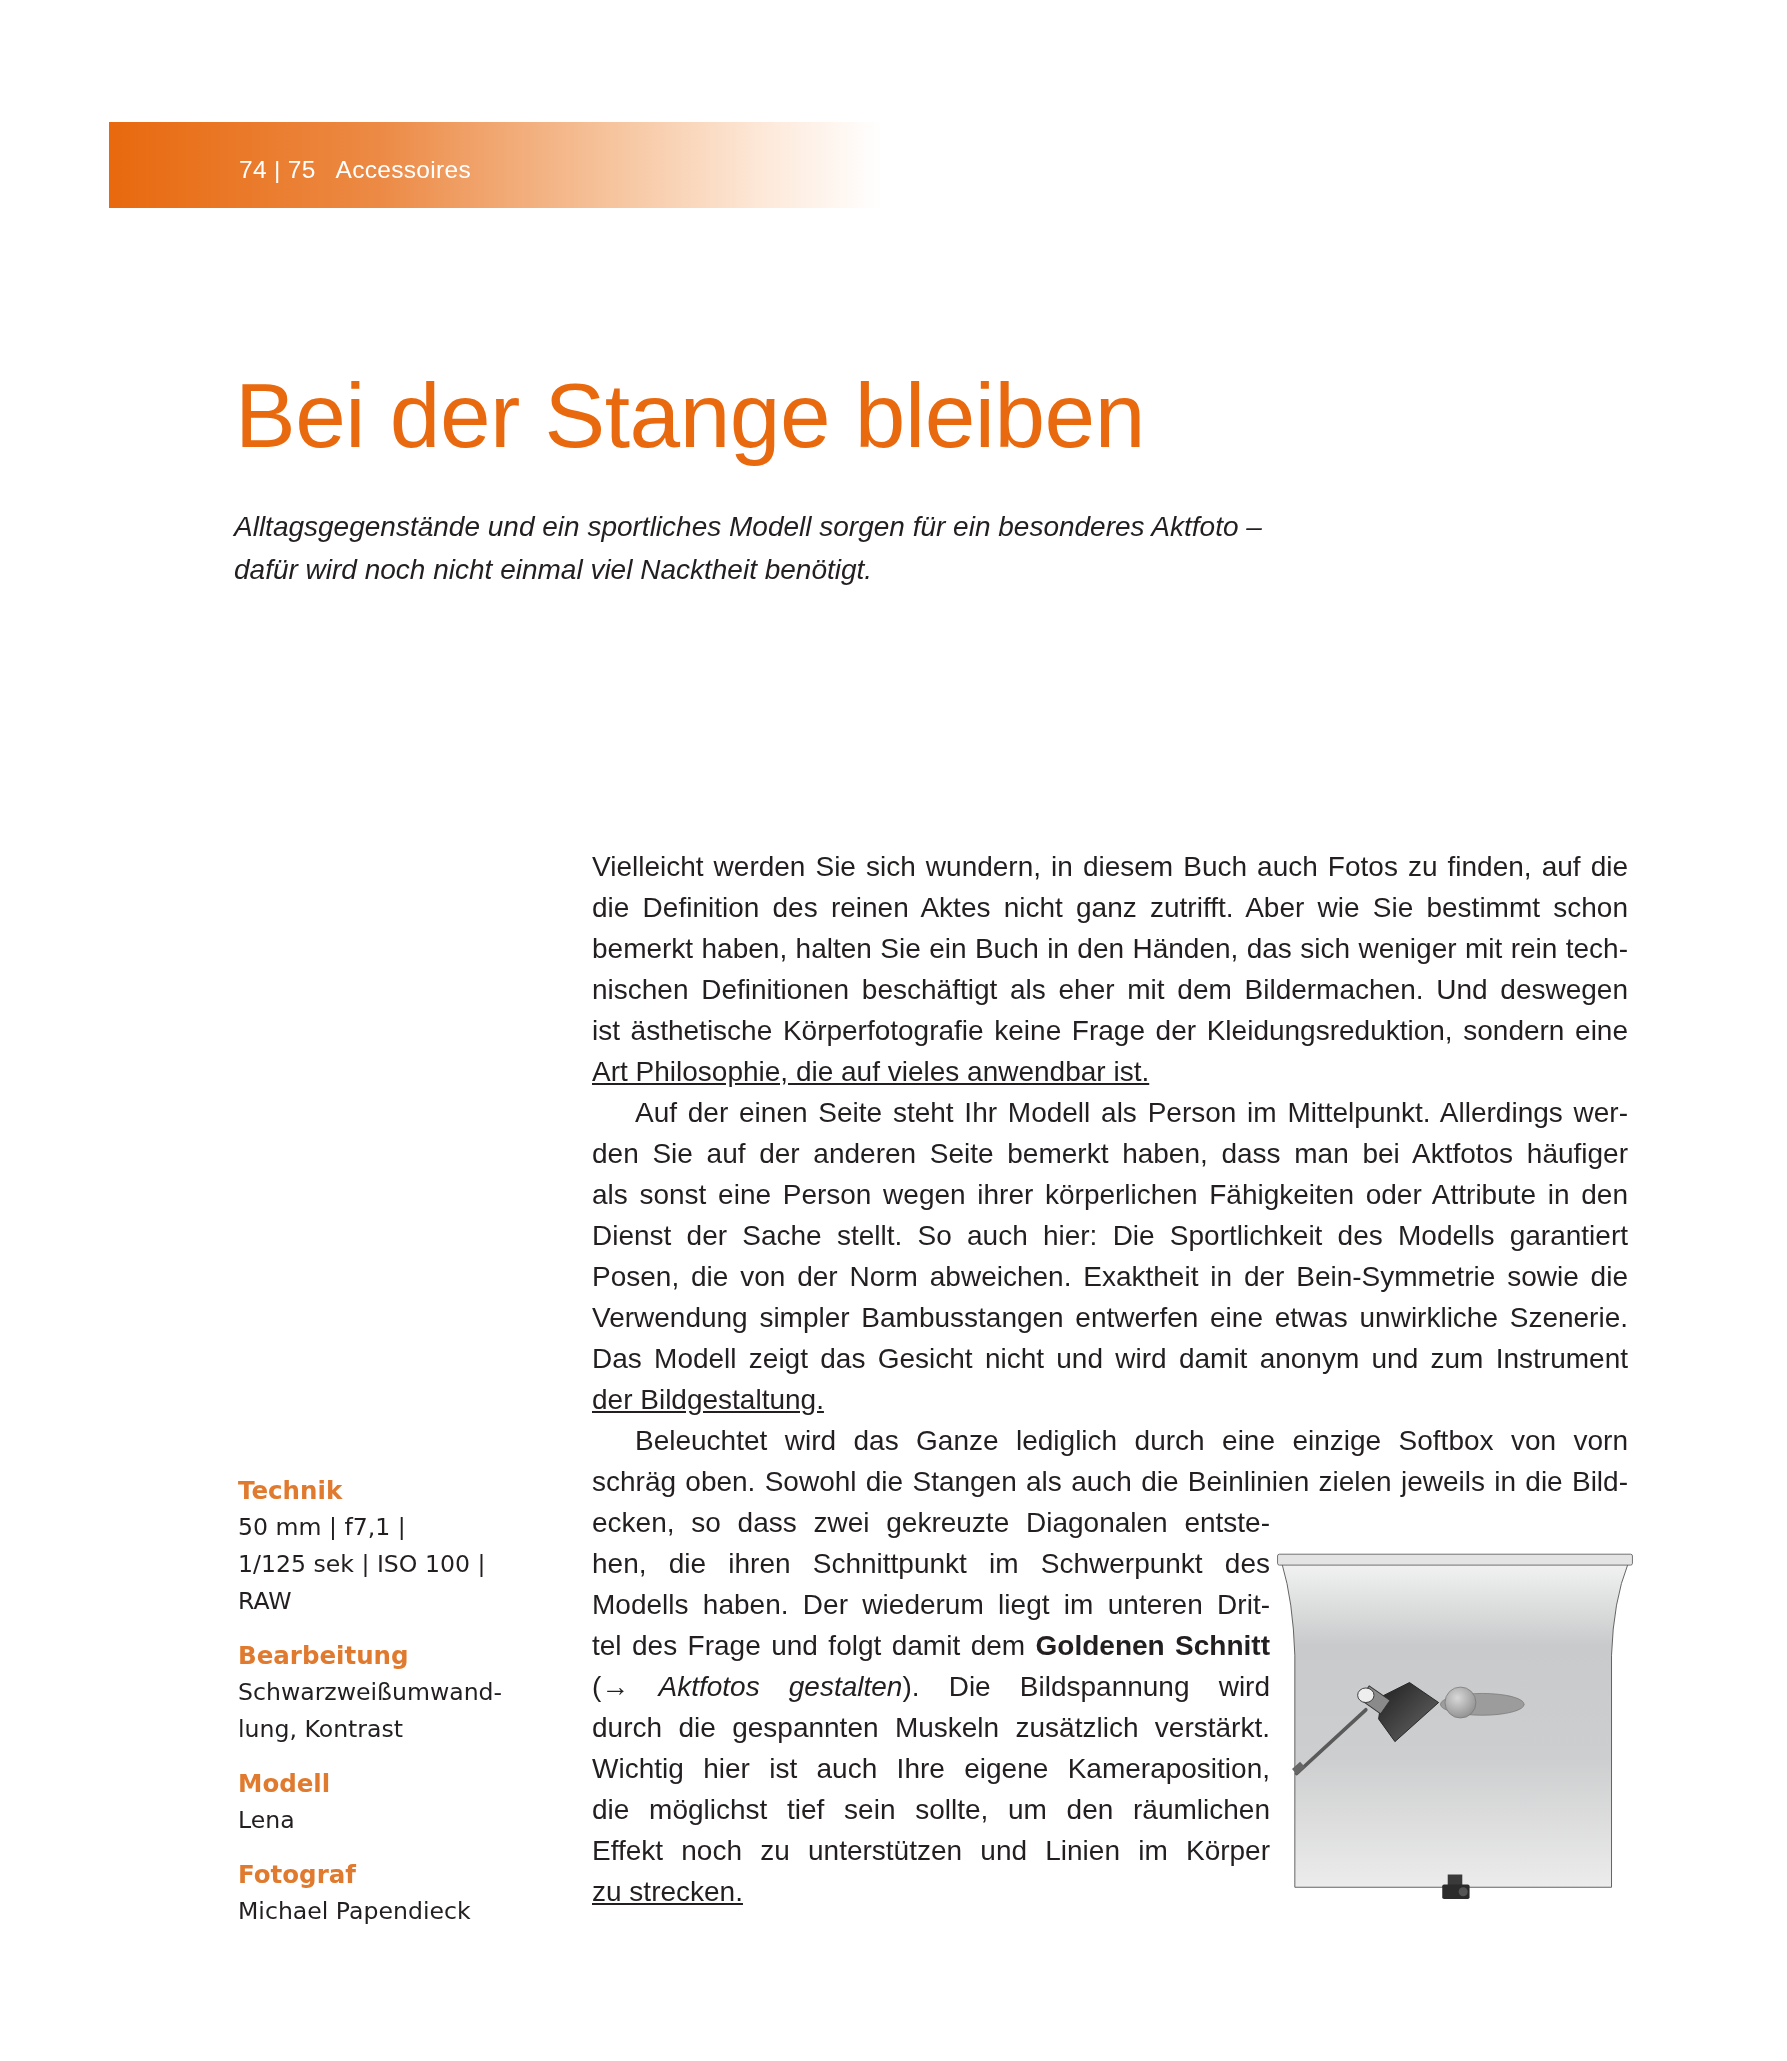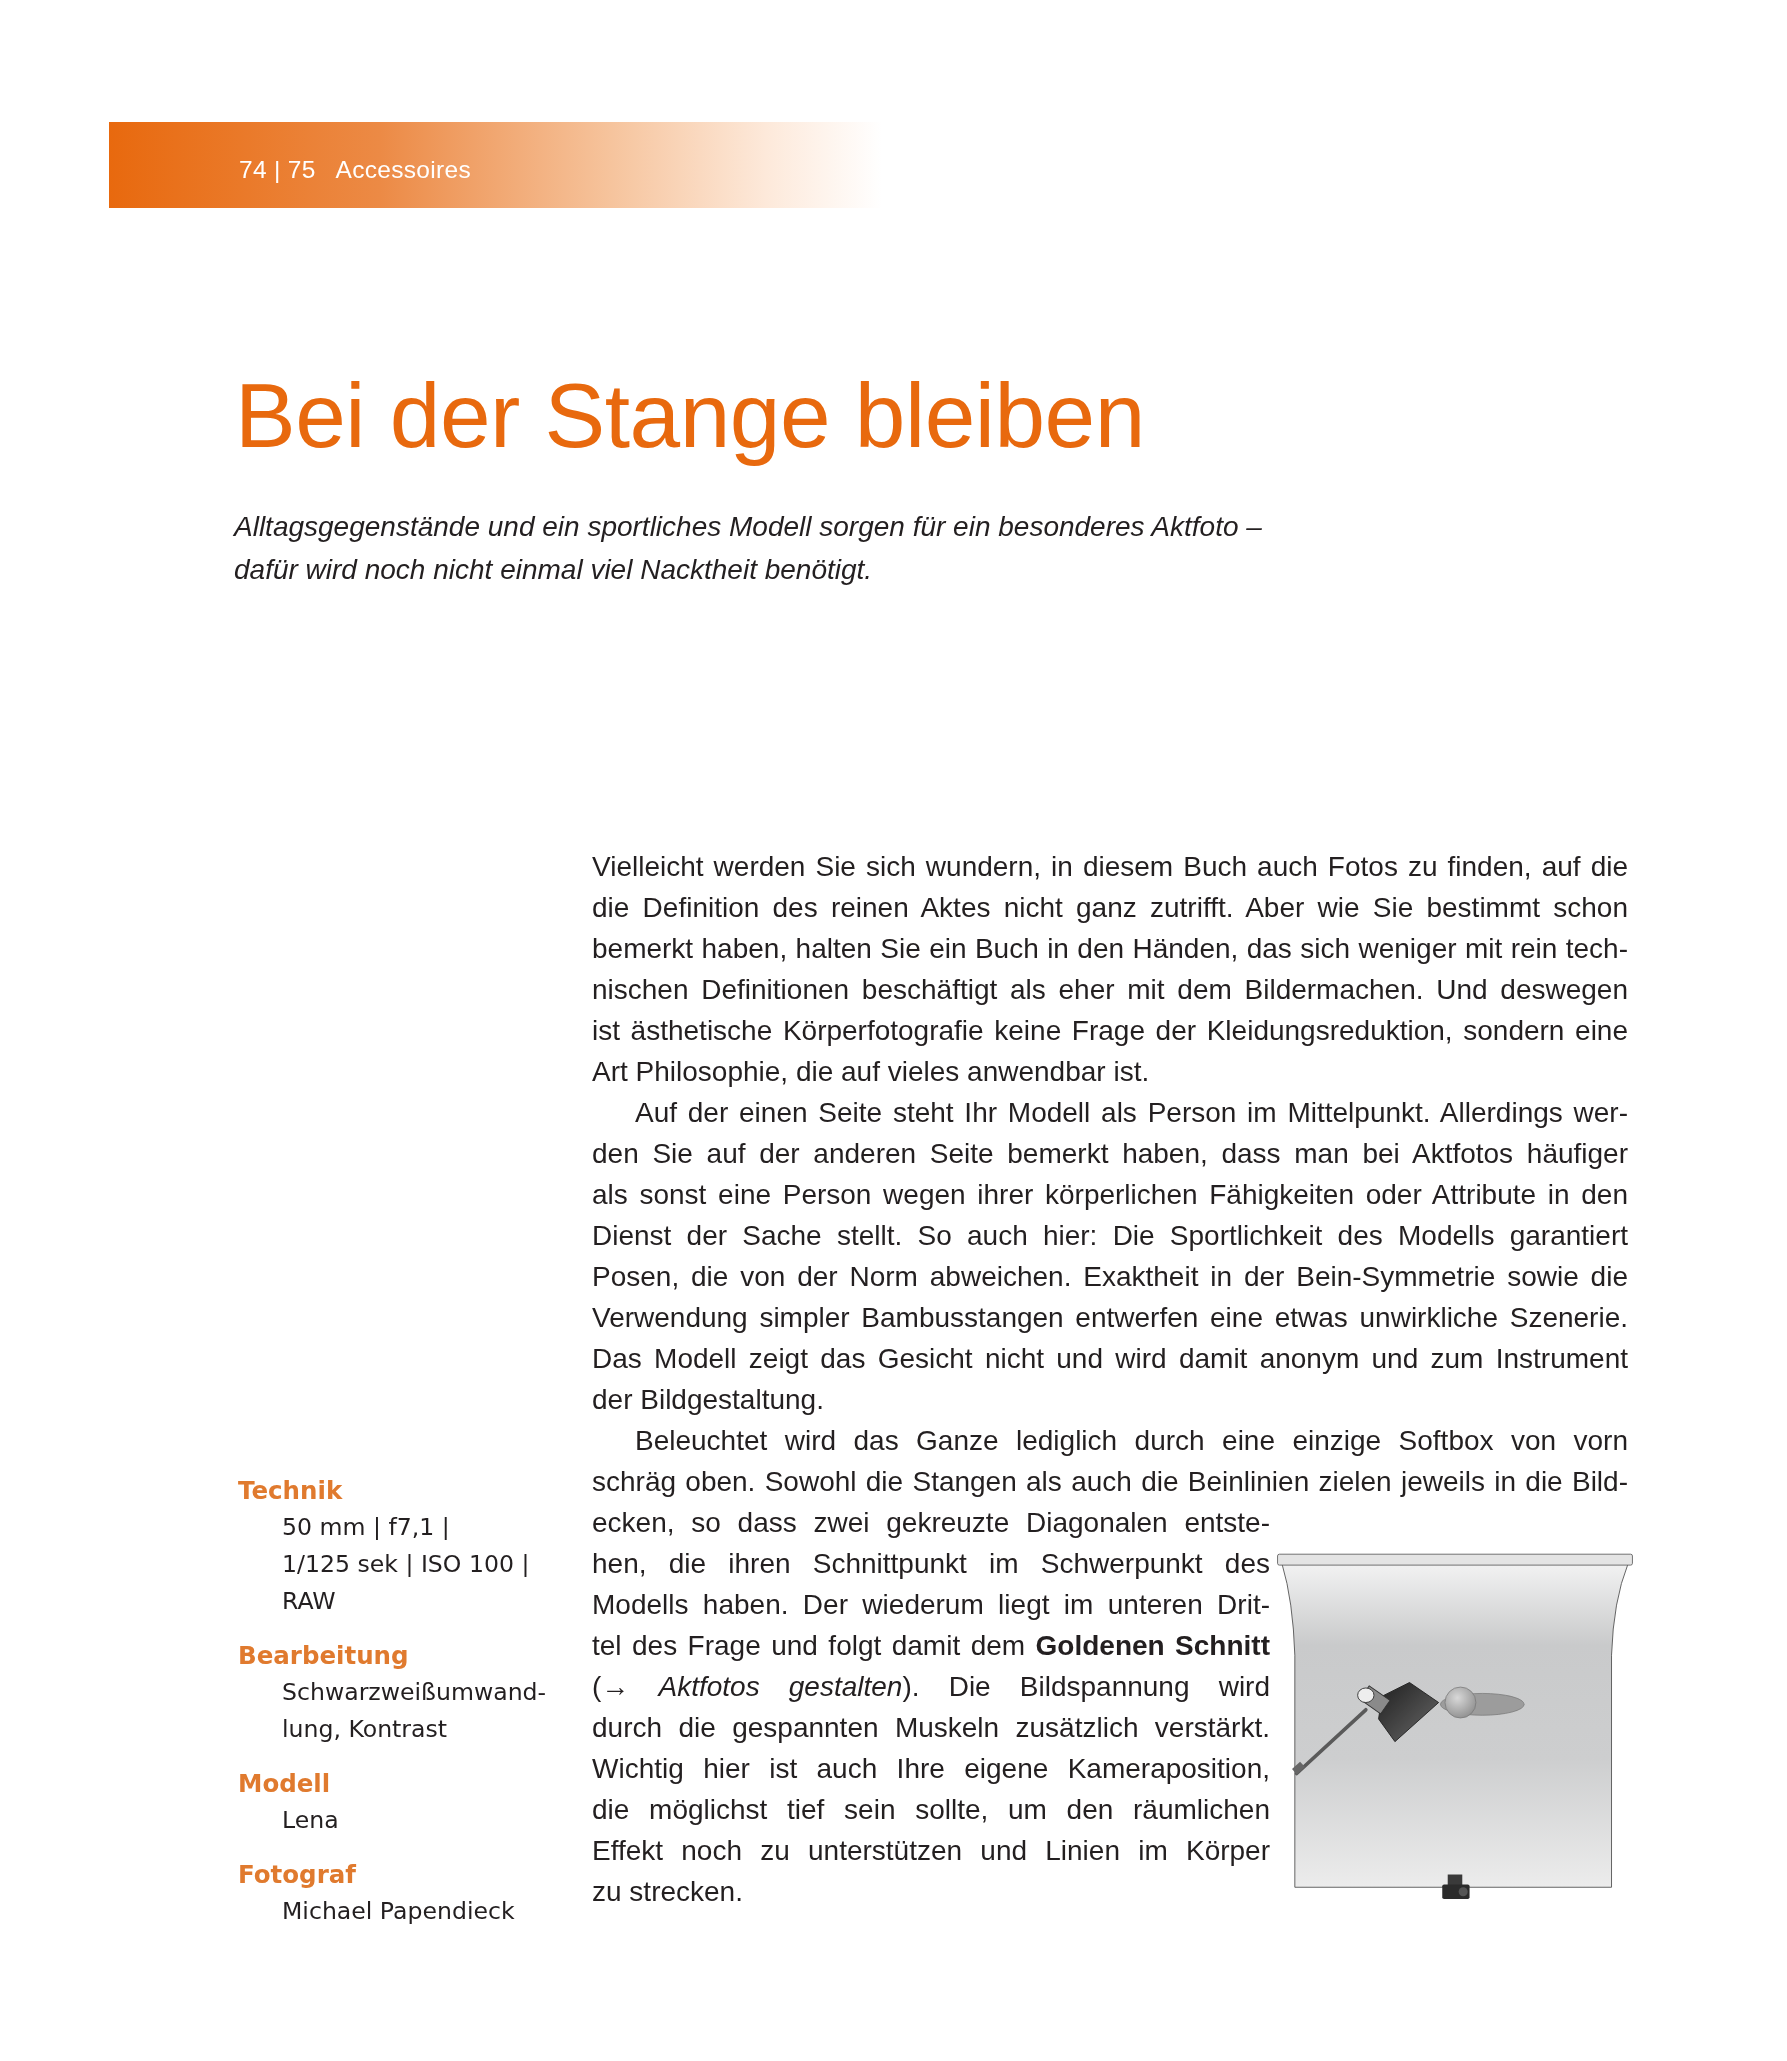--- a/index.html
+++ b/index.html
@@ -13,30 +13,30 @@
 
   .title { position: absolute; left: 235px; top: 370px; margin: 0; font-family: "Liberation Sans", sans-serif;
     font-weight: normal; font-size: 91px; line-height: 1; color: #e8690e; letter-spacing: -0.5px; }
   .subtitle { position: absolute; left: 234px; top: 505px; width: 1091px; font-family: "Liberation Sans", sans-serif;
     font-style: italic; font-size: 28px; line-height: 43px; color: #231f20; }
   .subtitle div { white-space: nowrap; }
 
   .body { position: absolute; left: 556px; top: 846px; width: 1072px;
     font-family: "Liberation Sans", sans-serif; font-size: 28px; line-height: 41px; color: #231f20; }
   .line { display: block; height: 41px; text-align: justify; text-align-last: justify; white-space: normal; margin-left: 36px; }
-  .line.last { text-align-last: left; }
+  .line.last { text-align-last: left; text-decoration: underline; }
   .line.indent { padding-left: 43px; }
   .line.narrow { width: 678px; }
   .bold { font-weight: bold; }
   .ital { font-style: italic; }
 
   .meta { position: absolute; left: 238px; top: 1473px; width: 291px; font-family: "DejaVu Sans", sans-serif; }
   .meta-label { font-size: 24.5px; font-weight: bold; color: #e07a2e; line-height: 36px; }
   .meta-value { font-size: 23.6px; color: #231f20; line-height: 37px; margin-bottom: 18px; }
-  .meta-value div { white-space: nowrap; margin-left: 44px; }
+  .meta-value div { white-space: nowrap; }
 
   .diagram { position: absolute; left: 1273px; top: 1546px; width: 364px; height: 364px; }
 </style>
 </head>
 <body>
 
 <div class="header-bar"></div>
 <div class="header-text"><span>74 | 75</span>   <span>Accessoires</span></div>
 
 <h1 class="title">Bei der Stange bleiben</h1>

